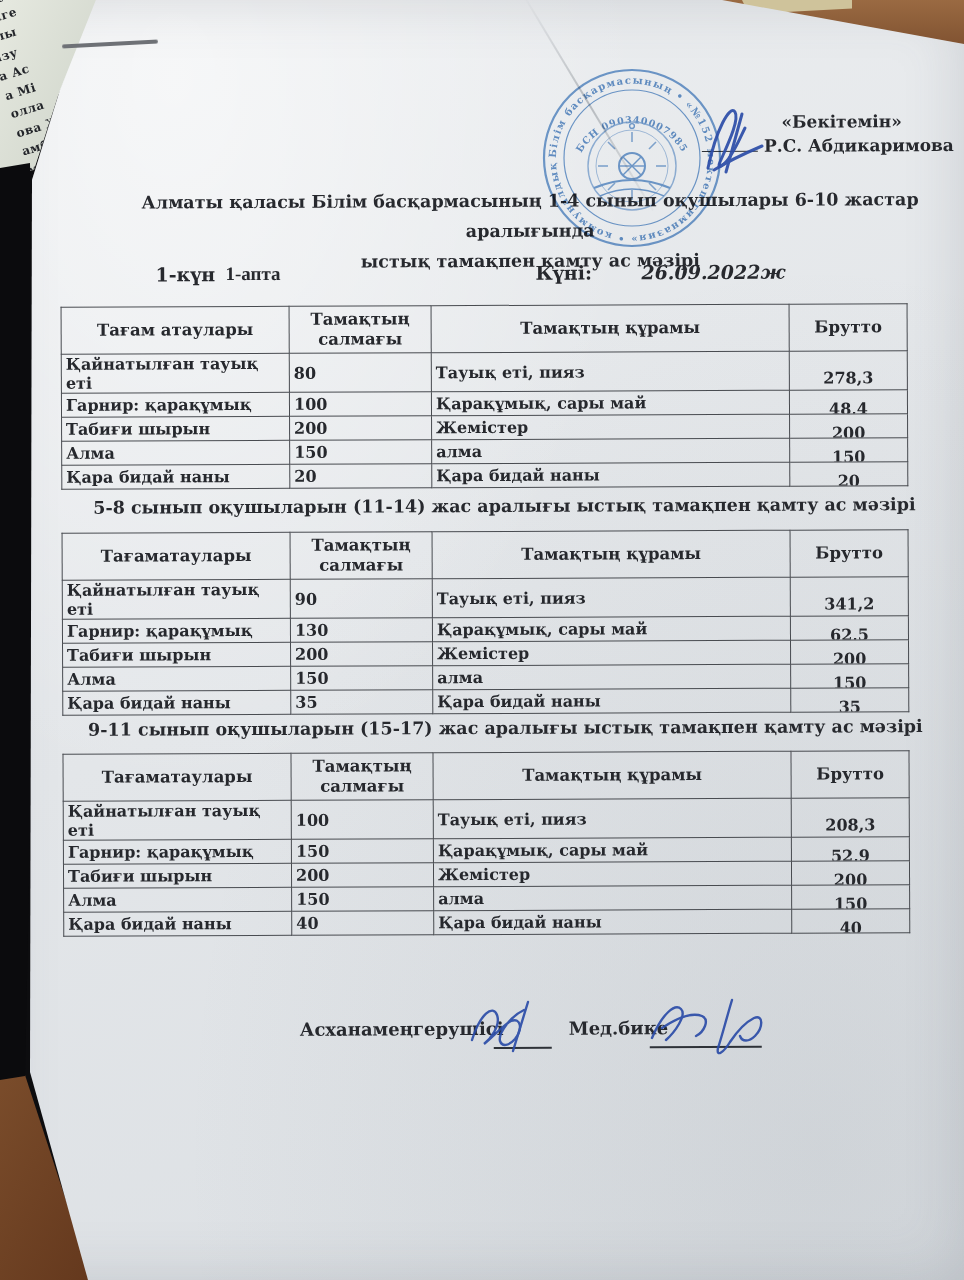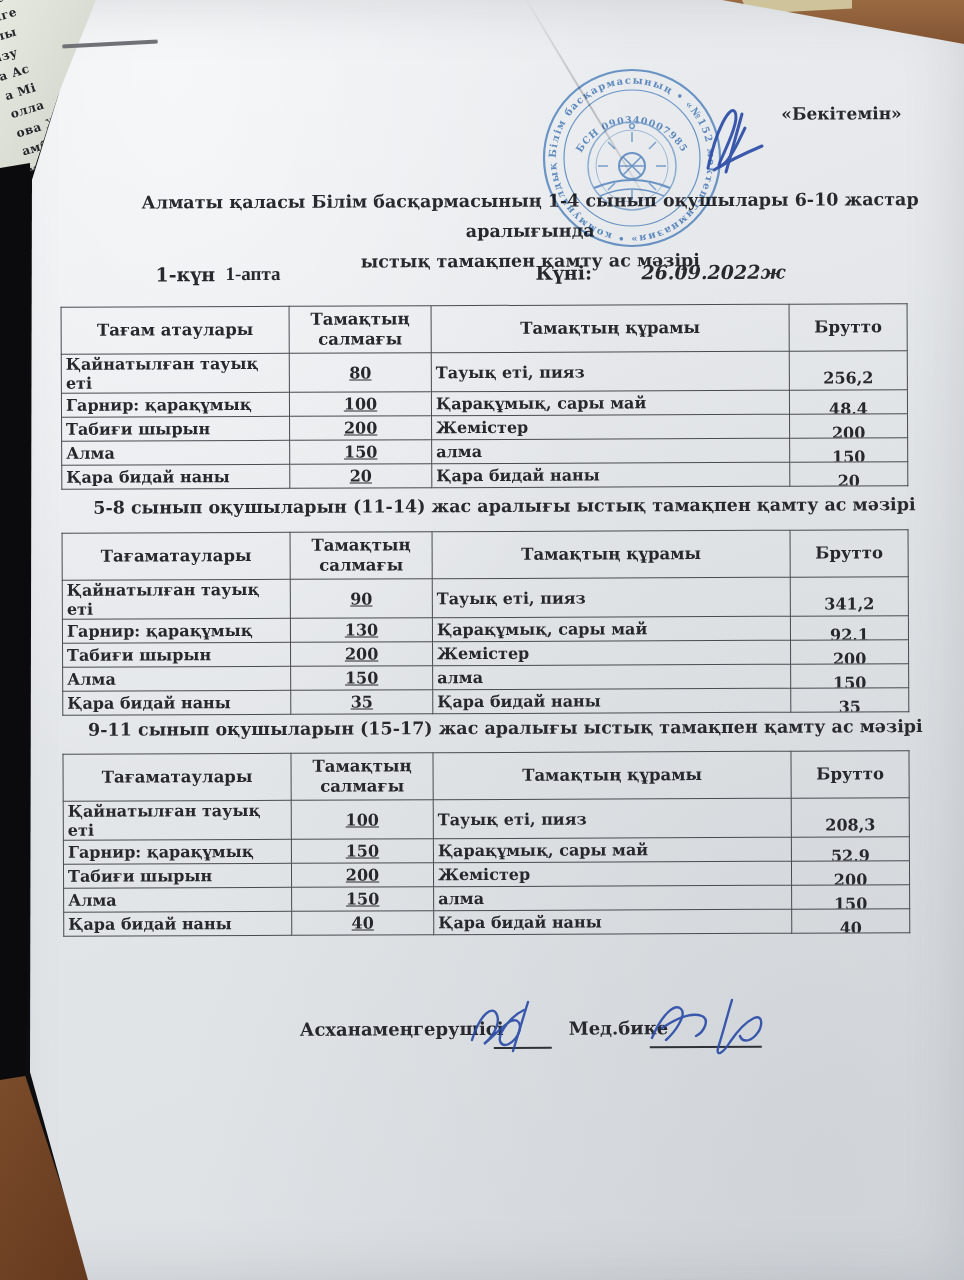--- a/index.html
+++ b/index.html
@@ -55,35 +55,35 @@
     left:524px;top:-6px;width:252px;height:2px;
     background:linear-gradient(90deg,rgba(130,136,142,.0),rgba(130,136,142,.5),rgba(130,136,142,.05));
     transform:rotate(59deg);transform-origin:0 0;
   }
   #pen-mark{
     left:62px;top:42px;width:96px;height:4px;border-radius:3px;
     background:#6e7176;transform:rotate(-3deg);filter:blur(.4px);
   }
   #content{left:0;top:0;width:964px;height:1280px;transform:rotate(-.25deg);color:#27292e;}
   
-  #approval{left:700px;top:104px;width:256px;text-align:right;font-weight:700;font-size:17px;line-height:23.5px;}
+  #approval{left:700px;top:112px;width:256px;text-align:right;font-weight:700;font-size:17px;line-height:23.5px;}
   #approval .l1{display:block;margin-right:52px;}
   #approval .sig-line{display:inline-block;width:56px;border-bottom:1.6px solid #2e3238;margin-right:6px;}
   
   .doc-title{left:100px;top:186px;width:864px;text-align:center;font-weight:700;font-size:17.5px;line-height:30px;}
   
   .meta{top:262px;font-weight:700;font-size:19px;}
   
   table.menu{border-collapse:collapse;table-layout:fixed;width:846px;background:transparent;}
   table.menu{border:1.5px solid #3d4045;}
   table.menu th,table.menu td{border:1px solid #484b50;font-weight:600;color:#26282d;overflow:hidden;}
   table.menu th{height:46px;font-size:16.5px;text-align:center;vertical-align:middle;line-height:20px;padding:0 4px;}
   table.menu td{height:23px;font-size:16px;padding:0 4px;vertical-align:middle;}
   td.c1{padding-left:7px;}
-  td.c2{text-align:center;text-decoration:underline;}
+  td.c2{}
   td.c3{padding-left:10px;}
   td.c4{text-align:center;}
   td.c4 .low{position:relative;top:7px;display:inline-block;}
   .section-title{width:890px;left:60px;text-align:center;font-weight:700;font-size:17.5px;}
   
   .footer-label{font-weight:700;font-size:18px;}
   .u-line{height:2px;background:#2e3238;}
   
   #stamp{filter:blur(.35px);opacity:.85;mix-blend-mode:multiply;}
   .sig{opacity:.92;}
@@ -115,20 +115,23 @@
   <div id="black-object" class="abs"></div>
 
   <div id="paper" class="abs"></div>
   <div id="crease" class="abs"></div>
   <div id="pen-mark" class="abs"></div>
 
   <div id="content" class="abs">
 
     <div id="approval" class="abs">
       <span class="l1">«Бекітемін»</span>
+      <span style="display:block">
+        <span class="sig-line"></span><span>Р.С. Абдикаримова</span>
+      </span>
     </div>
 
     <div class="abs doc-title">
       <div>Алматы қаласы Білім басқармасының 1-4 сынып оқушылары 6-10 жастар аралығында</div>
       <div>ыстық тамақпен қамту ас мәзірі</div>
     </div>
 
     <div class="abs meta" style="left:157px;">1-күн</div>
     <div class="abs meta" style="left:227px;font-family:Liberation Serif, serif;">1-апта</div>
     <div class="abs meta" style="left:537px;font-weight:600;">Күні:</div>
@@ -147,21 +150,21 @@
         <th>Тамақтың салмағы</th>
         <th>Тамақтың құрамы</th>
         <th>Брутто</th>
       </tr>
         </thead>
       <tbody>
         <tr>
           <td class="c1">Қайнатылған тауық еті</td>
           <td class="c2">80</td>
           <td class="c3">Тауық еті, пияз</td>
-          <td class="c4"><span class="low">256,2</span></td>
+          <td class="c4"><span class="low">278,3</span></td>
         </tr>
         <tr>
           <td class="c1">Гарнир: қарақұмық</td>
           <td class="c2">100</td>
           <td class="c3">Қарақұмық, сары май</td>
           <td class="c4"><span class="low">48,4</span></td>
         </tr>
         <tr>
           <td class="c1">Табиғи шырын</td>
           <td class="c2">200</td>
@@ -203,21 +206,21 @@
         <tr>
           <td class="c1">Қайнатылған тауық еті</td>
           <td class="c2">90</td>
           <td class="c3">Тауық еті, пияз</td>
           <td class="c4"><span class="low">341,2</span></td>
         </tr>
         <tr>
           <td class="c1">Гарнир: қарақұмық</td>
           <td class="c2">130</td>
           <td class="c3">Қарақұмық, сары май</td>
-          <td class="c4"><span class="low">92,1</span></td>
+          <td class="c4"><span class="low">62,5</span></td>
         </tr>
         <tr>
           <td class="c1">Табиғи шырын</td>
           <td class="c2">200</td>
           <td class="c3">Жемістер</td>
           <td class="c4"><span class="low">200</span></td>
         </tr>
         <tr>
           <td class="c1">Алма</td>
           <td class="c2">150</td>

